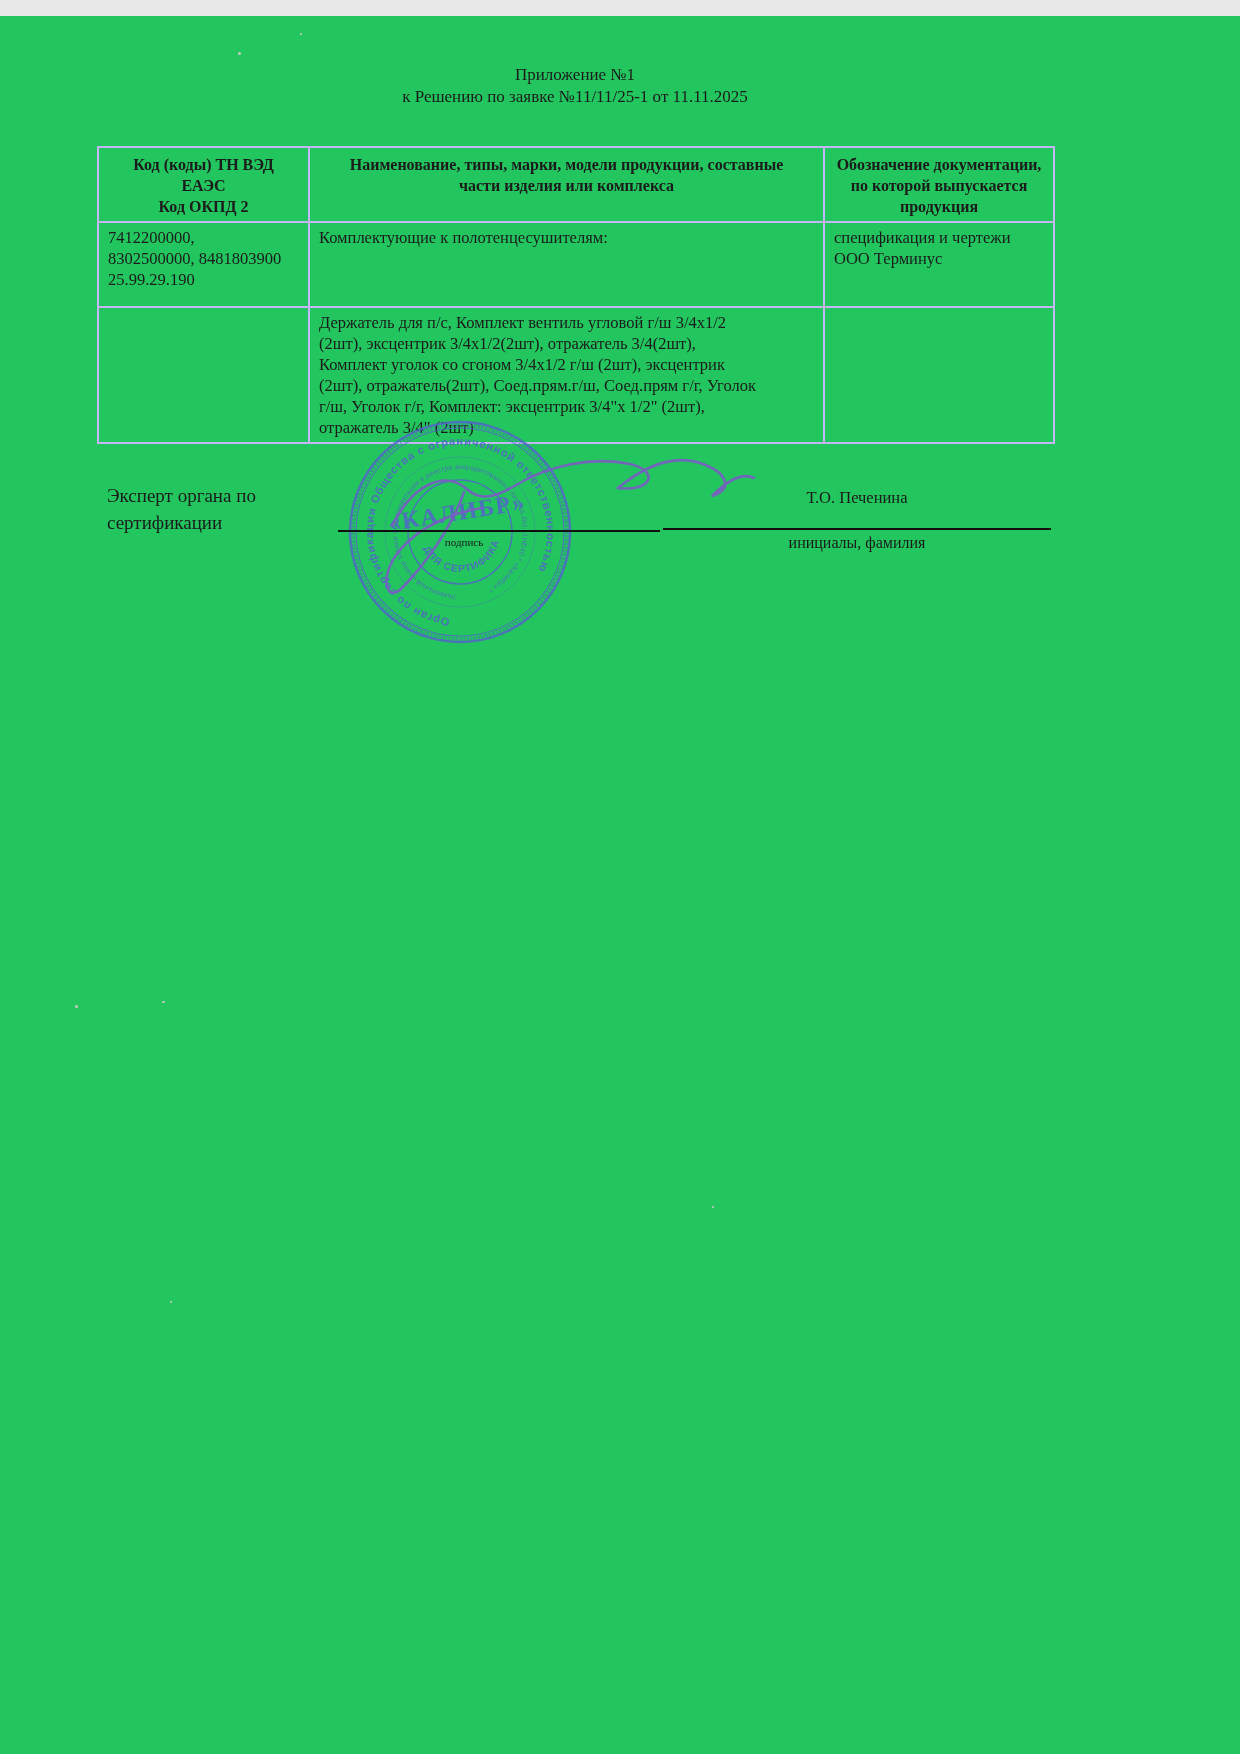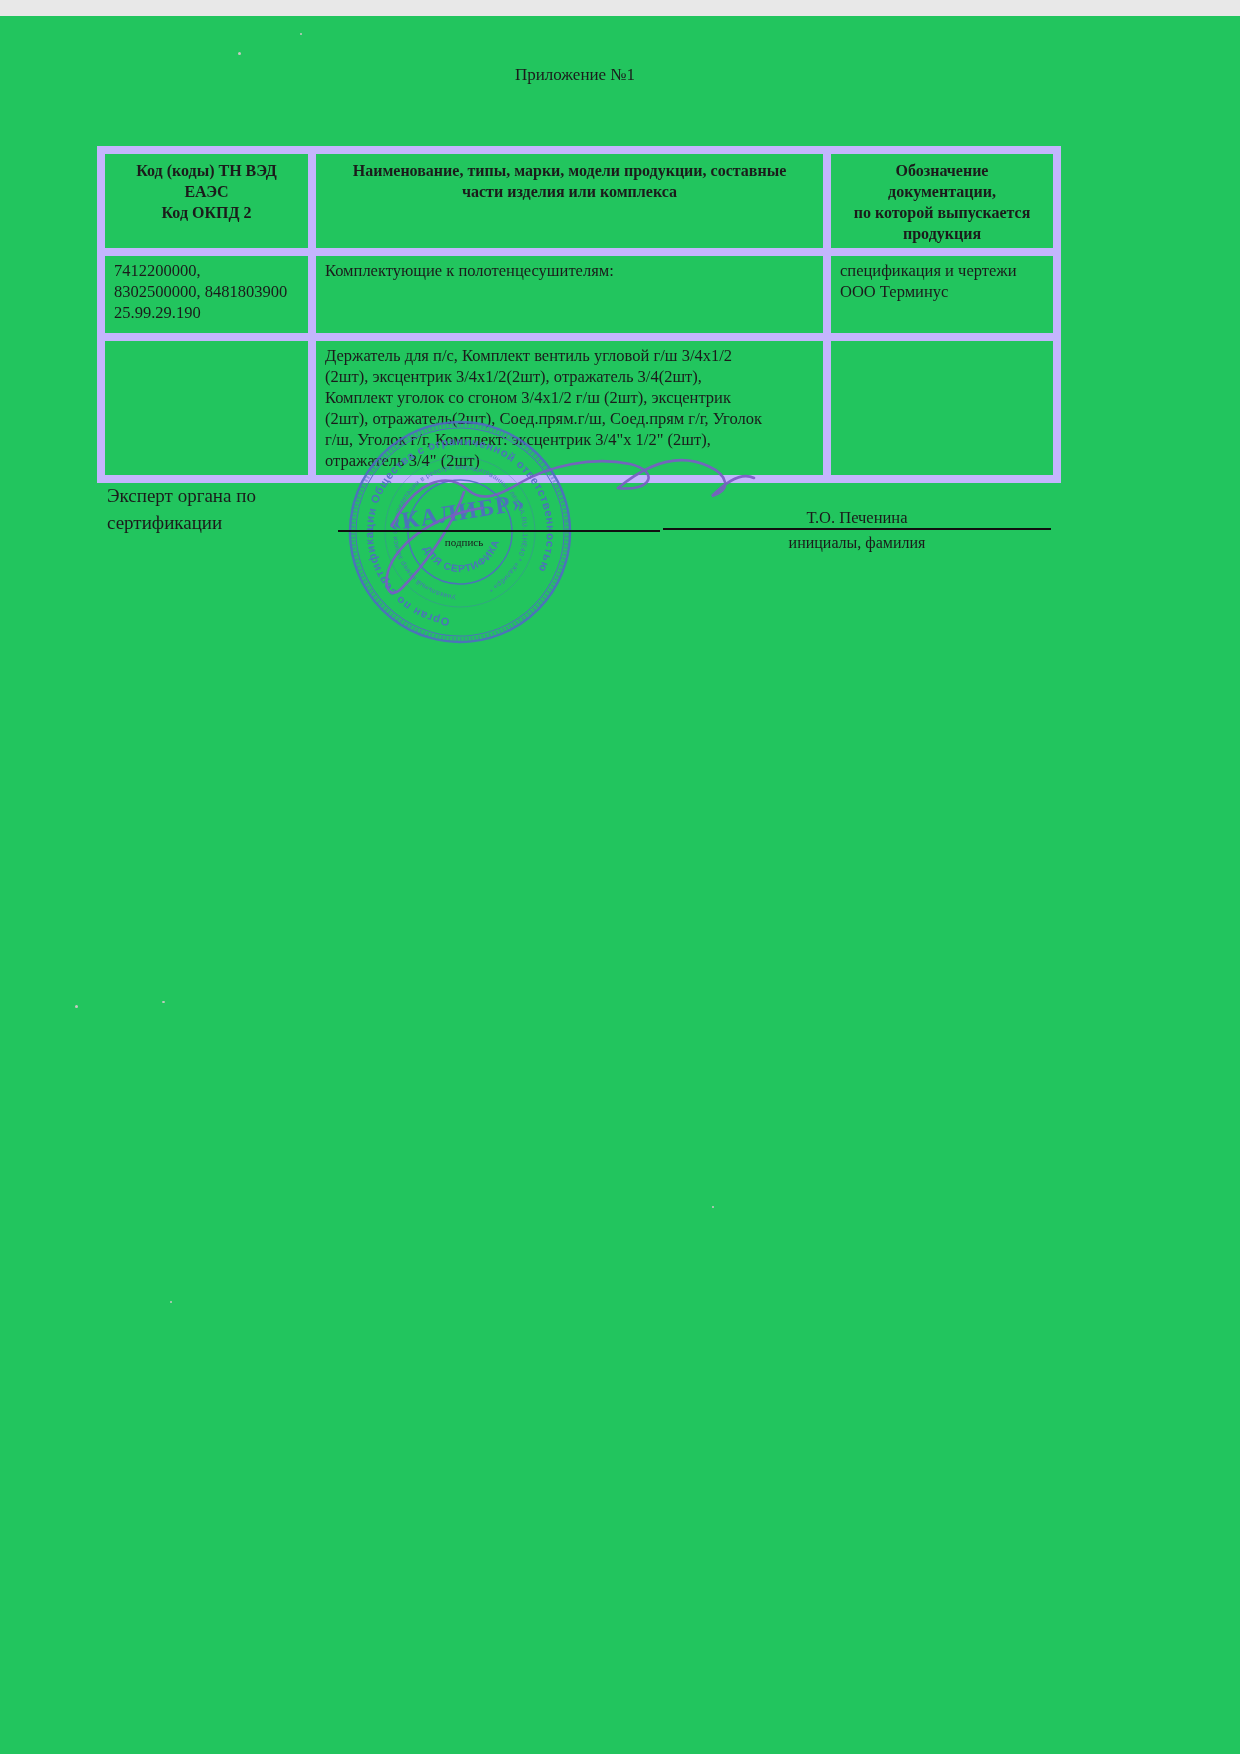--- a/index.html
+++ b/index.html
@@ -19,21 +19,21 @@
     text-align: center; font-size: 17px; line-height: 22px;
   }
   
   .ptable {
     position: absolute; left: 97px; top: 130px;
     border-collapse: collapse; table-layout: fixed;
     width: 956px;
     font-size: 16.5px; line-height: 21px;
   }
   .ptable td, .ptable th {
-    border: 8px solid #c4b5fd;
+    border: 2px solid #c4b5fd;
     vertical-align: top;
     padding: 4px 9px;
     white-space: pre-line;
   }
   .ptable th { font-size: 16px; font-weight: bold; text-align: center; padding-top: 6px; }
   .col-codes { width: 211px; }
   .col-name  { width: 515px; }
   .col-docs  { width: 230px; }
   .row-head  { height: 58px; }
   .row-1     { height: 85px; }
@@ -50,21 +50,21 @@
   }
   .sig-caption {
     position: absolute; left: 398px; top: 520px; width: 132px;
     text-align: center; font-size: 11px; z-index: 6;
   }
   .sig-line-b {
     position: absolute; left: 663px; top: 512px; width: 388px;
     border-top: 2px solid #101010; z-index: 6;
   }
   .expert-name {
-    position: absolute; left: 663px; top: 492px; width: 388px;
+    position: absolute; left: 663px; top: 472px; width: 388px;
     text-align: center; font-size: 16.5px;
   }
   .name-caption {
     position: absolute; left: 663px; top: 518px; width: 388px;
     text-align: center; font-size: 16px;
   }
   
   .stamp-wrap {
     position: absolute; left: 344px; top: 400px;
     width: 232px; height: 232px; z-index: 4; opacity: 0.88;
@@ -75,20 +75,21 @@
   }
   .speck { position: absolute; background: #c9c9c3; border-radius: 50%; }
 </style>
 </head>
 <body>
 
 <div class="page">
 
   <div class="titles">
     <div>Приложение №1</div>
+    <div>к Решению по заявке №11/11/25-1 от 11.11.2025</div>
   </div>
 
   <table class="ptable">
     <tbody>
         <tr class="row-head">
       <th class="col-codes">Код (коды) ТН ВЭД
 ЕАЭС
 Код ОКПД 2</th>
       <th class="col-name">Наименование, типы, марки, модели продукции, составные
 части изделия или комплекса</th>

